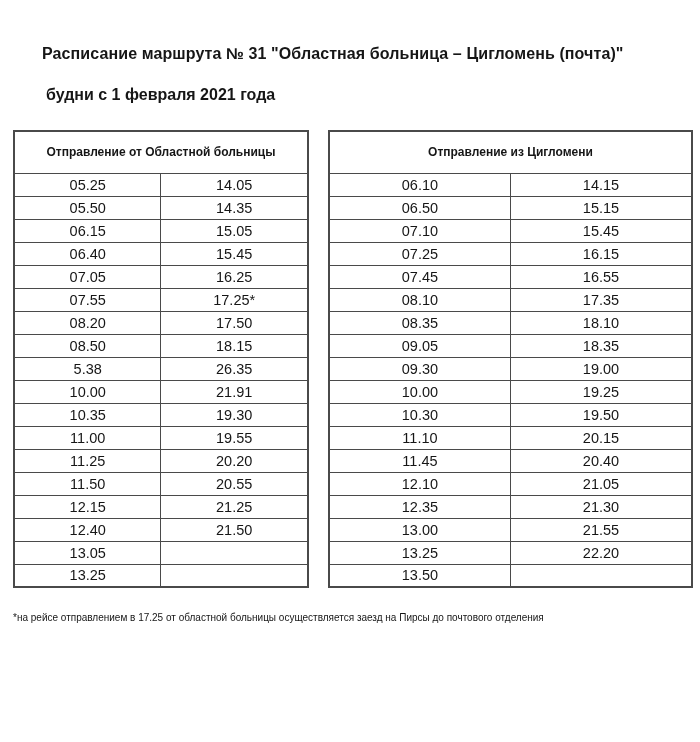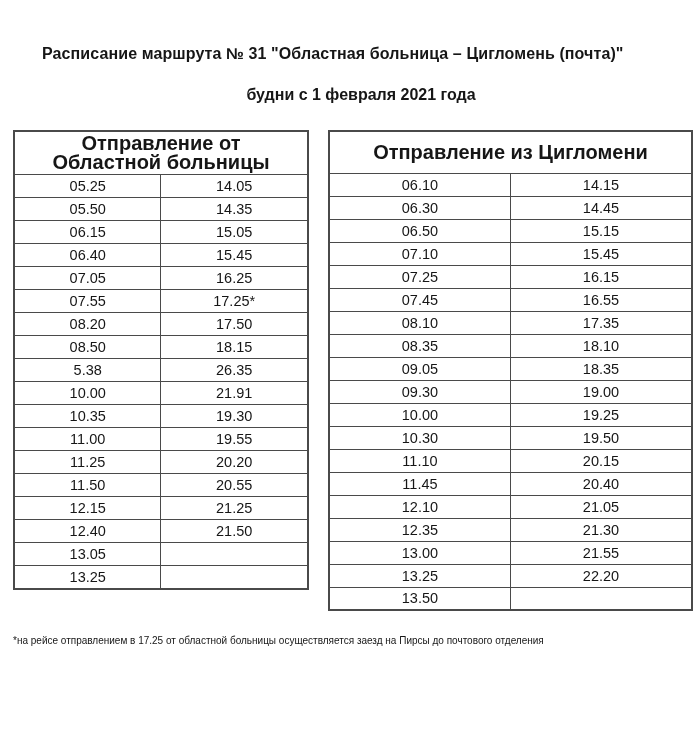--- a/index.html
+++ b/index.html
@@ -16,43 +16,43 @@
   }
   .title {
     margin: 45px 0 0 42px;
     font-size: 16px;
     font-weight: bold;
     white-space: nowrap;
     letter-spacing: 0.1px;
   }
   .subtitle {
     margin-top: 23px;
-    padding-left: 22px; 
-    text-align: center;
+    padding-left: 46px; 
+    text-align: left;
     font-size: 16px;
     font-weight: bold;
   }
   .tables {
     display: flex;
     align-items: flex-start;
     margin: 26px 7px 0 13px;
     gap: 19px;
   }
   table {
     border-collapse: collapse;
     table-layout: fixed;
     border: 2px solid #4a4a4a;
   }
   .t-left  { width: 325px; }
   .t-right { width: 401px; }
   th {
     border: 1px solid #4a4a4a;
     height: 42px;
     padding: 2px 28px;
-    font-size: 20px;
+    font-size: 12px;
     font-weight: bold;
     text-align: center;
     vertical-align: middle;
     line-height: 19px;
   }
   td {
     border: 1px solid #4a4a4a;
     height: 23px;
     padding: 0;
     font-size: 14.5px;
@@ -164,24 +164,20 @@
         <tr>
           <th colspan="2">Отправление из Цигломени</th>
         </tr>
       </thead>
       <tbody>
           <tr>
             <td>06.10</td>
             <td>14.15</td>
           </tr>
           <tr>
-            <td>06.30</td>
-            <td>14.45</td>
-          </tr>
-          <tr>
             <td>06.50</td>
             <td>15.15</td>
           </tr>
           <tr>
             <td>07.10</td>
             <td>15.45</td>
           </tr>
           <tr>
             <td>07.25</td>
             <td>16.15</td>

